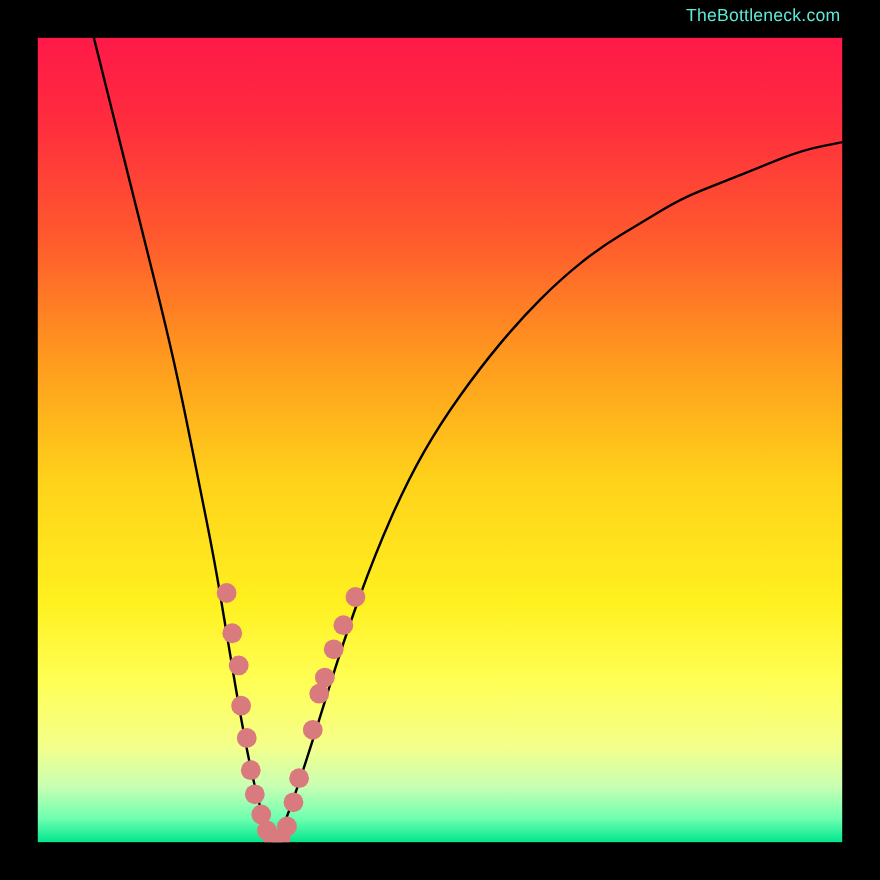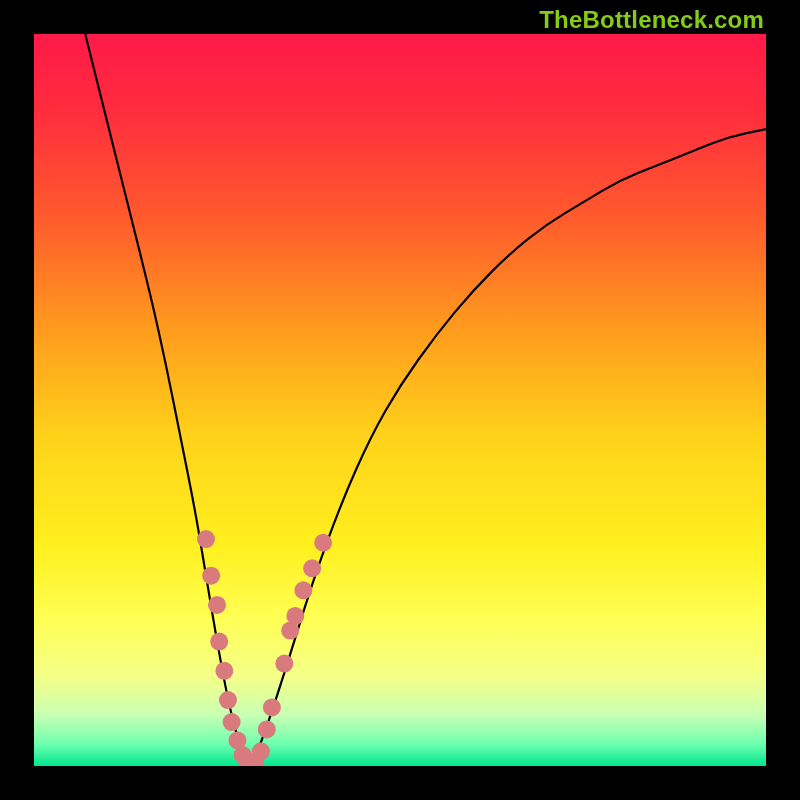--- a/index.html
+++ b/index.html
@@ -24,23 +24,23 @@
     top: 34px;
     left: 34px;
     width: 732px;
     height: 732px;
     overflow: hidden;
   }
   .watermark {
     position: absolute;
     top: 6px;
     right: 36px;
-    color: #84cc16;
-    font-size: 24px;
-    font-weight: 700;
+    color: #5eead4;
+    font-size: 16px;
+    font-weight: 400;
     letter-spacing: 0.2px;
   }
   svg {
     display: block;
   }
 </style>
 </head>
 <body>
 
 <div class="frame">

